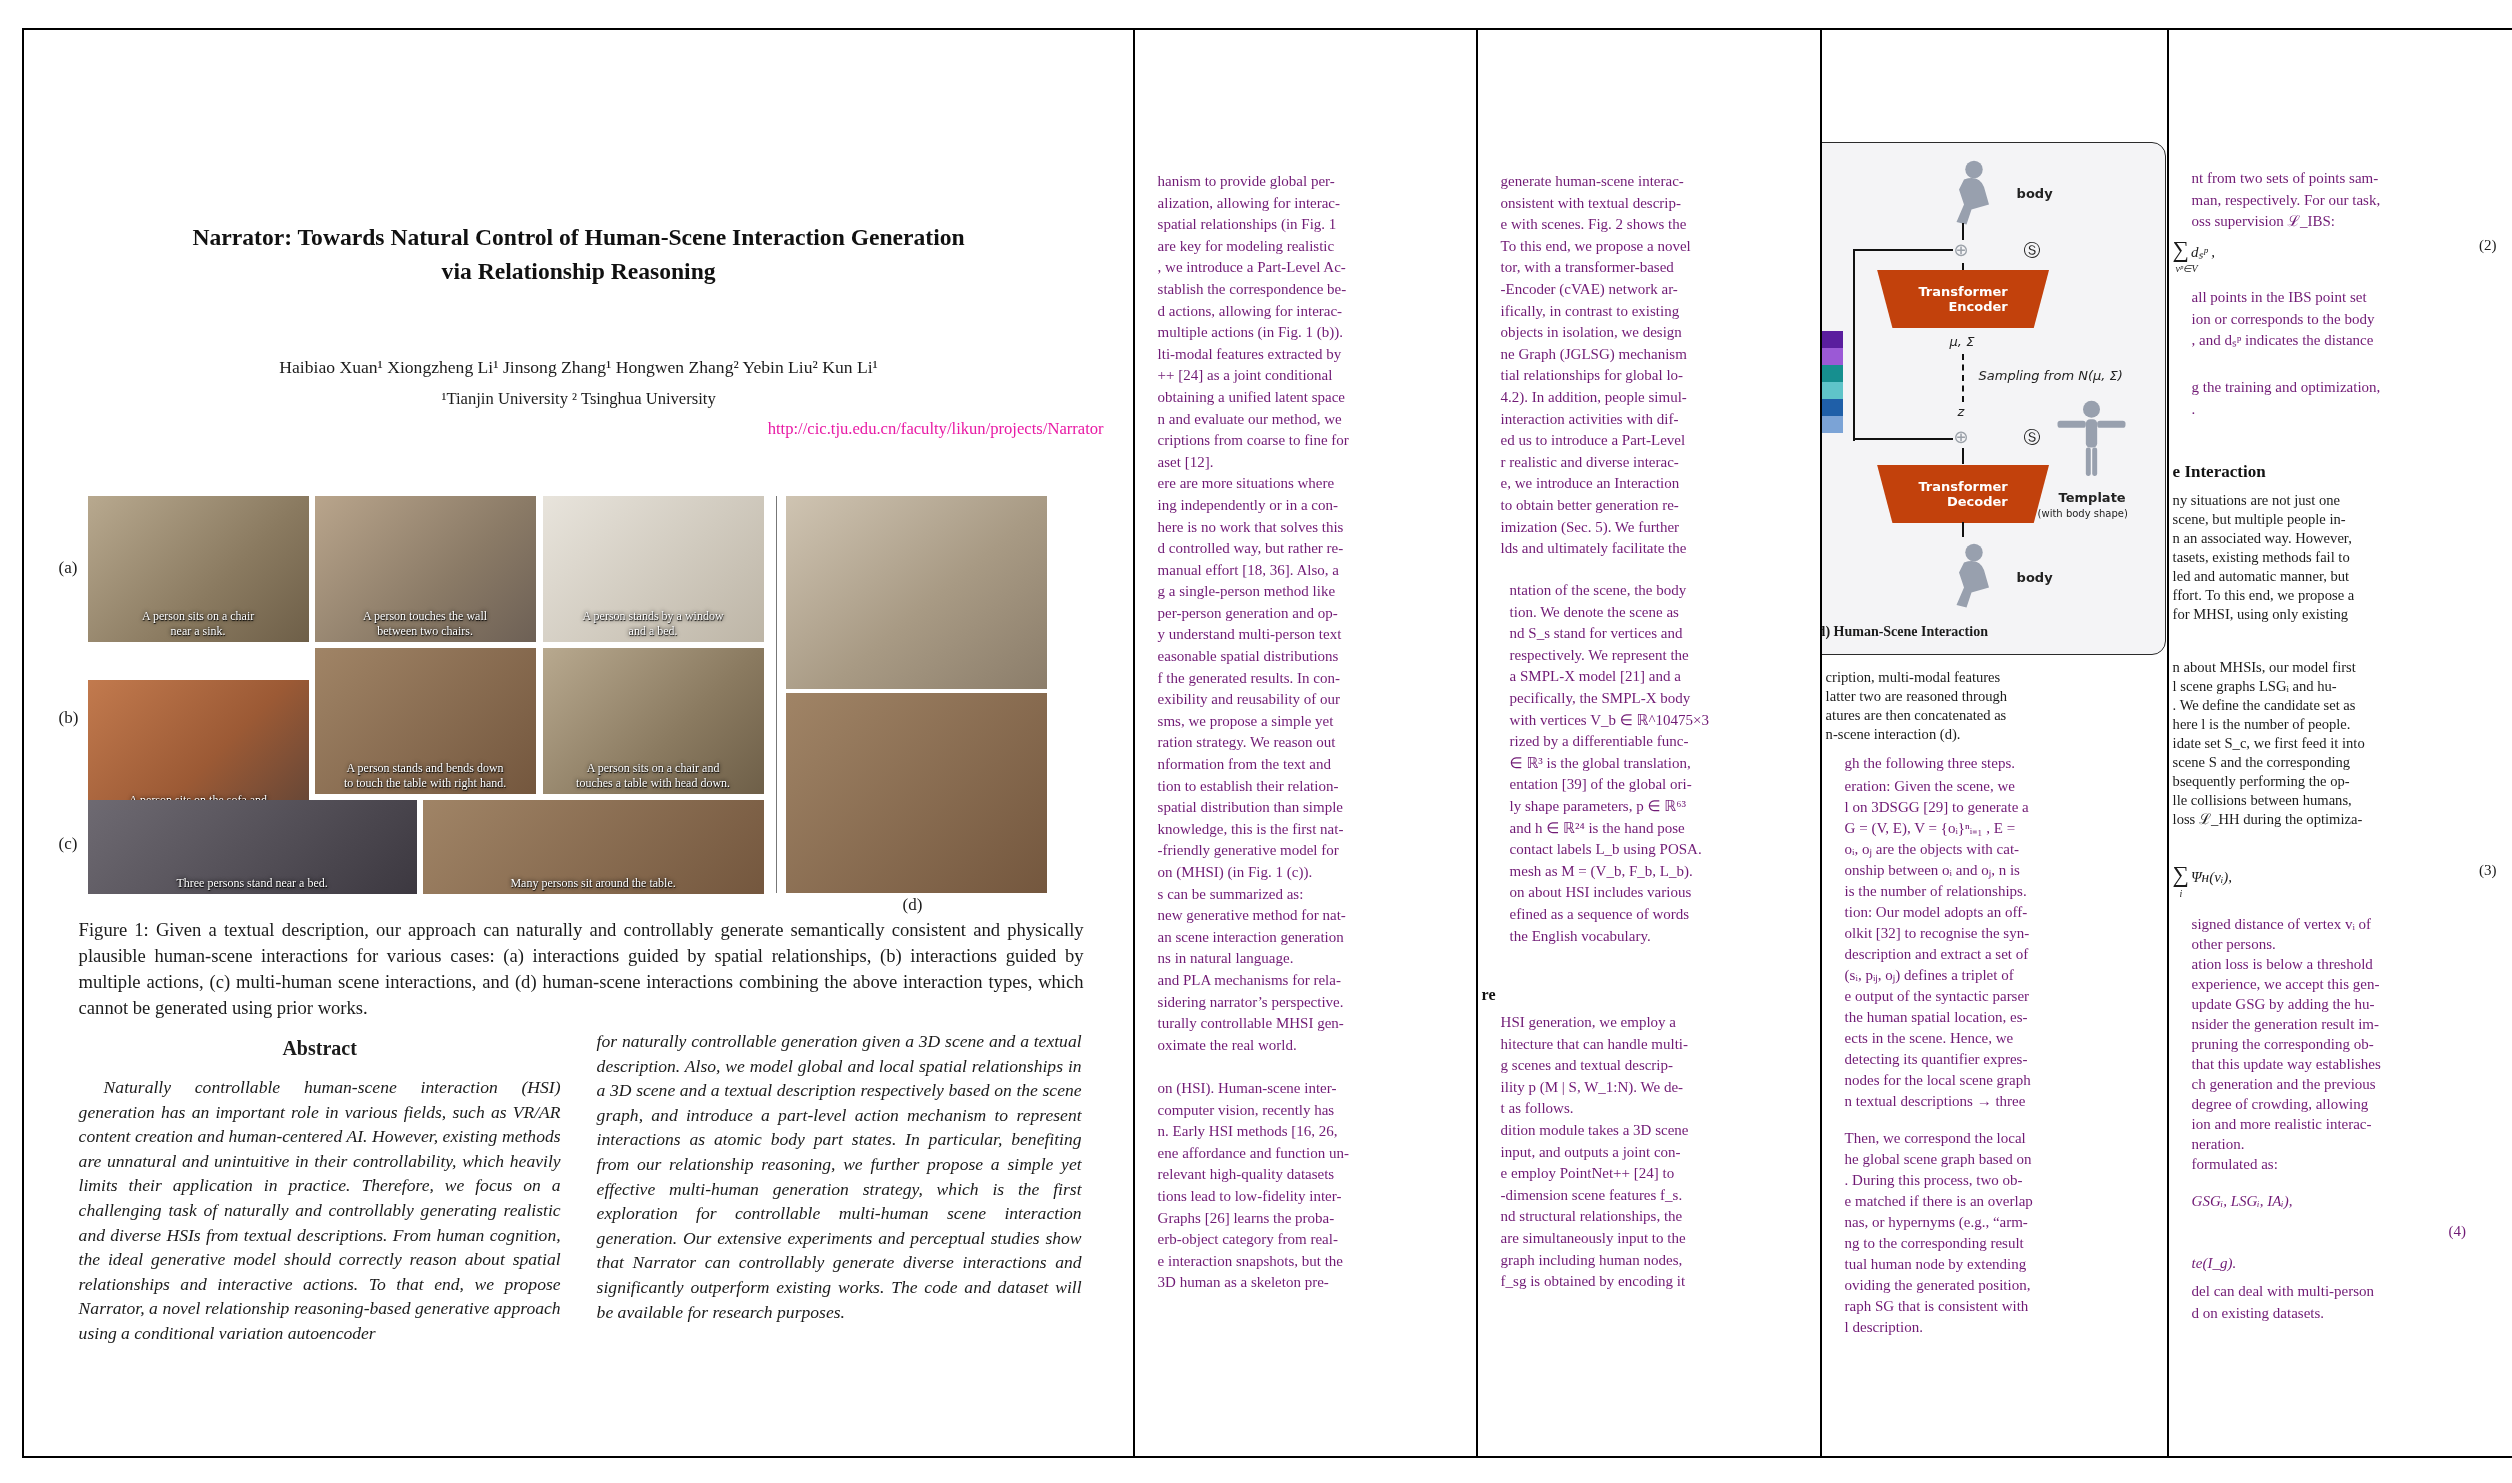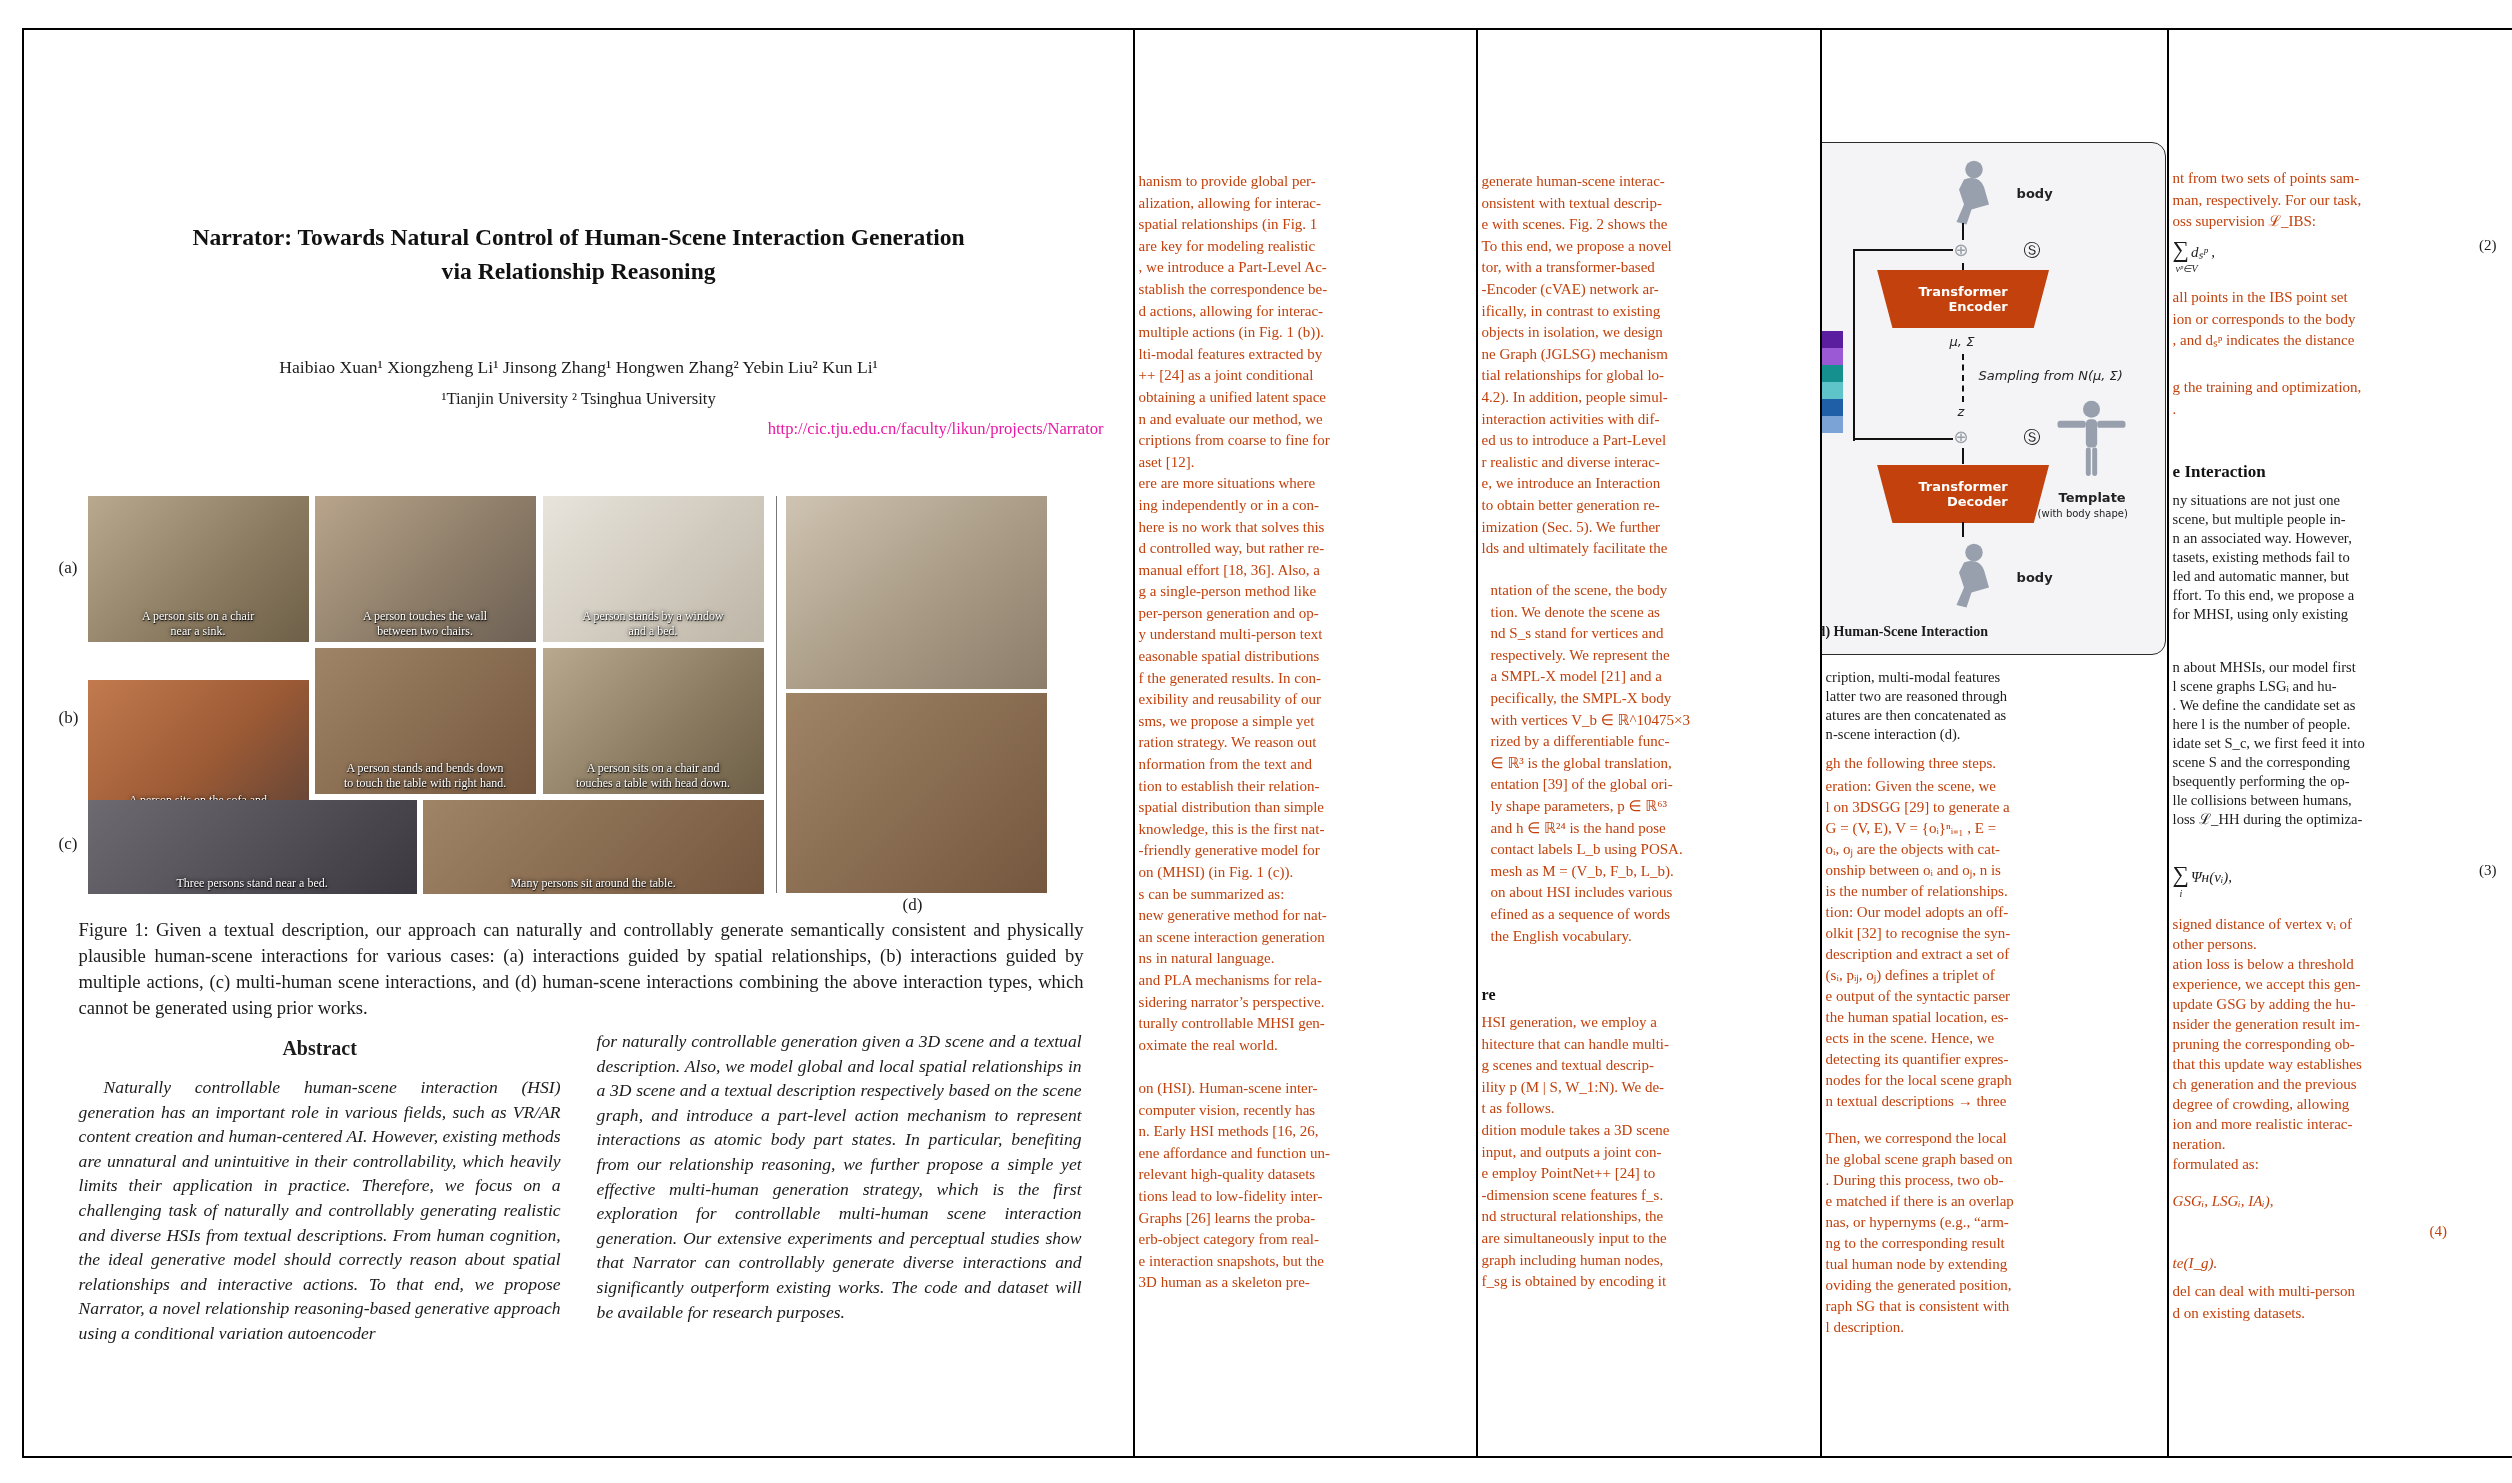--- a/index.html
+++ b/index.html
@@ -1,20 +1,20 @@
 <!DOCTYPE html>
 <html style="font-size:8px"><head>
 <meta charset="utf-8">
 <style>
   html,body{margin:0;padding:0;background:#fff;}
   body{width:3561px;height:1483px;position:relative;font-family:"Liberation Serif",serif;color:#1b1b1b;}
   #frame{position:absolute;left:21.6px;top:28px;width:3517px;height:1426px;border:2.5px solid #000;background:#fff;overflow:hidden;}
   .abs{position:absolute;}
   .strip{position:absolute;top:0;bottom:0;background:#fff;border-left:2.5px solid #000;overflow:hidden;}
-  .tx{white-space:pre-line;font:15px/21.6px "Liberation Serif",serif;color:#c2410c;}
+  .tx{white-space:pre-line;font:15px/21.6px "Liberation Serif",serif;color:#701a75;margin-left:19px;}
   .tx38{white-space:pre-line;font:14.6px/19px "Liberation Serif",serif;color:#1b1b1b;}
   .hd{font:bold 16px/20px "Liberation Serif",serif;color:#111;}
   .title{font:bold 23.6px/32px "Liberation Serif",serif;text-align:center;color:#111;}
   .authors{font:17.6px/22px "Liberation Serif",serif;text-align:center;}
   .affil{font:16.6px/21px "Liberation Serif",serif;text-align:center;}
   .url{font:16.6px/21px "Liberation Serif",serif;text-align:right;color:#e81aa5;}
   .para{font:18.6px/26px "Liberation Serif",serif;text-align:justify;}
   .itpara{font:italic 17.6px/24.6px "Liberation Serif",serif;text-align:justify;}
   .abshead{font:bold 20px/24px "Liberation Serif",serif;text-align:center;}
   .figlabel{font:17px/20px "Liberation Serif",serif;}

